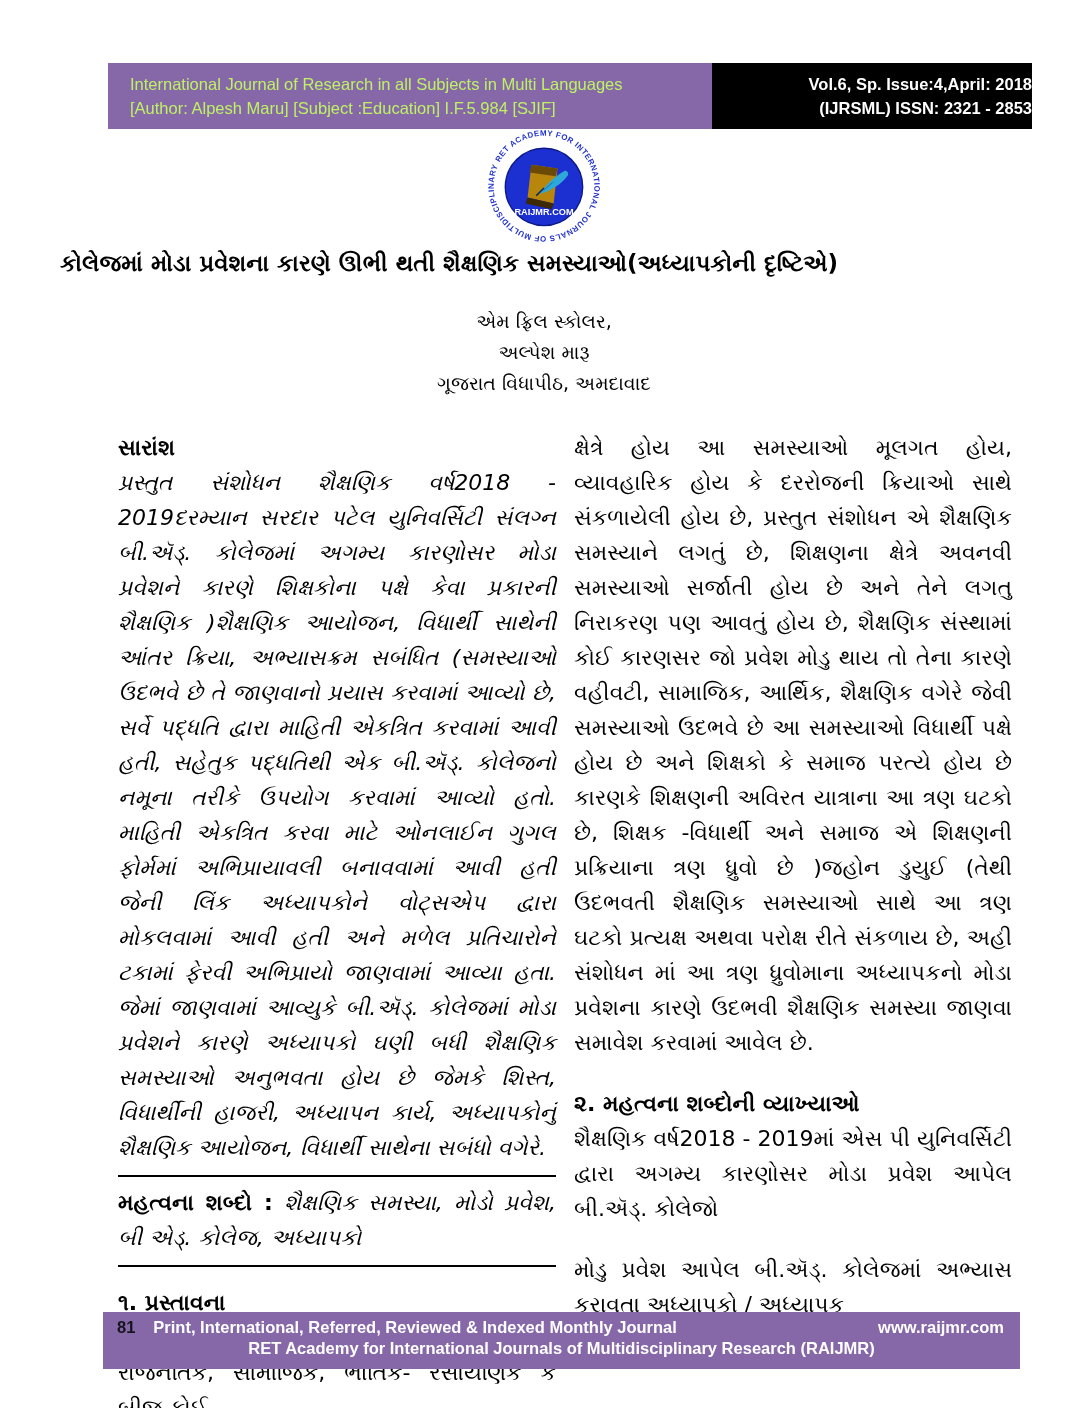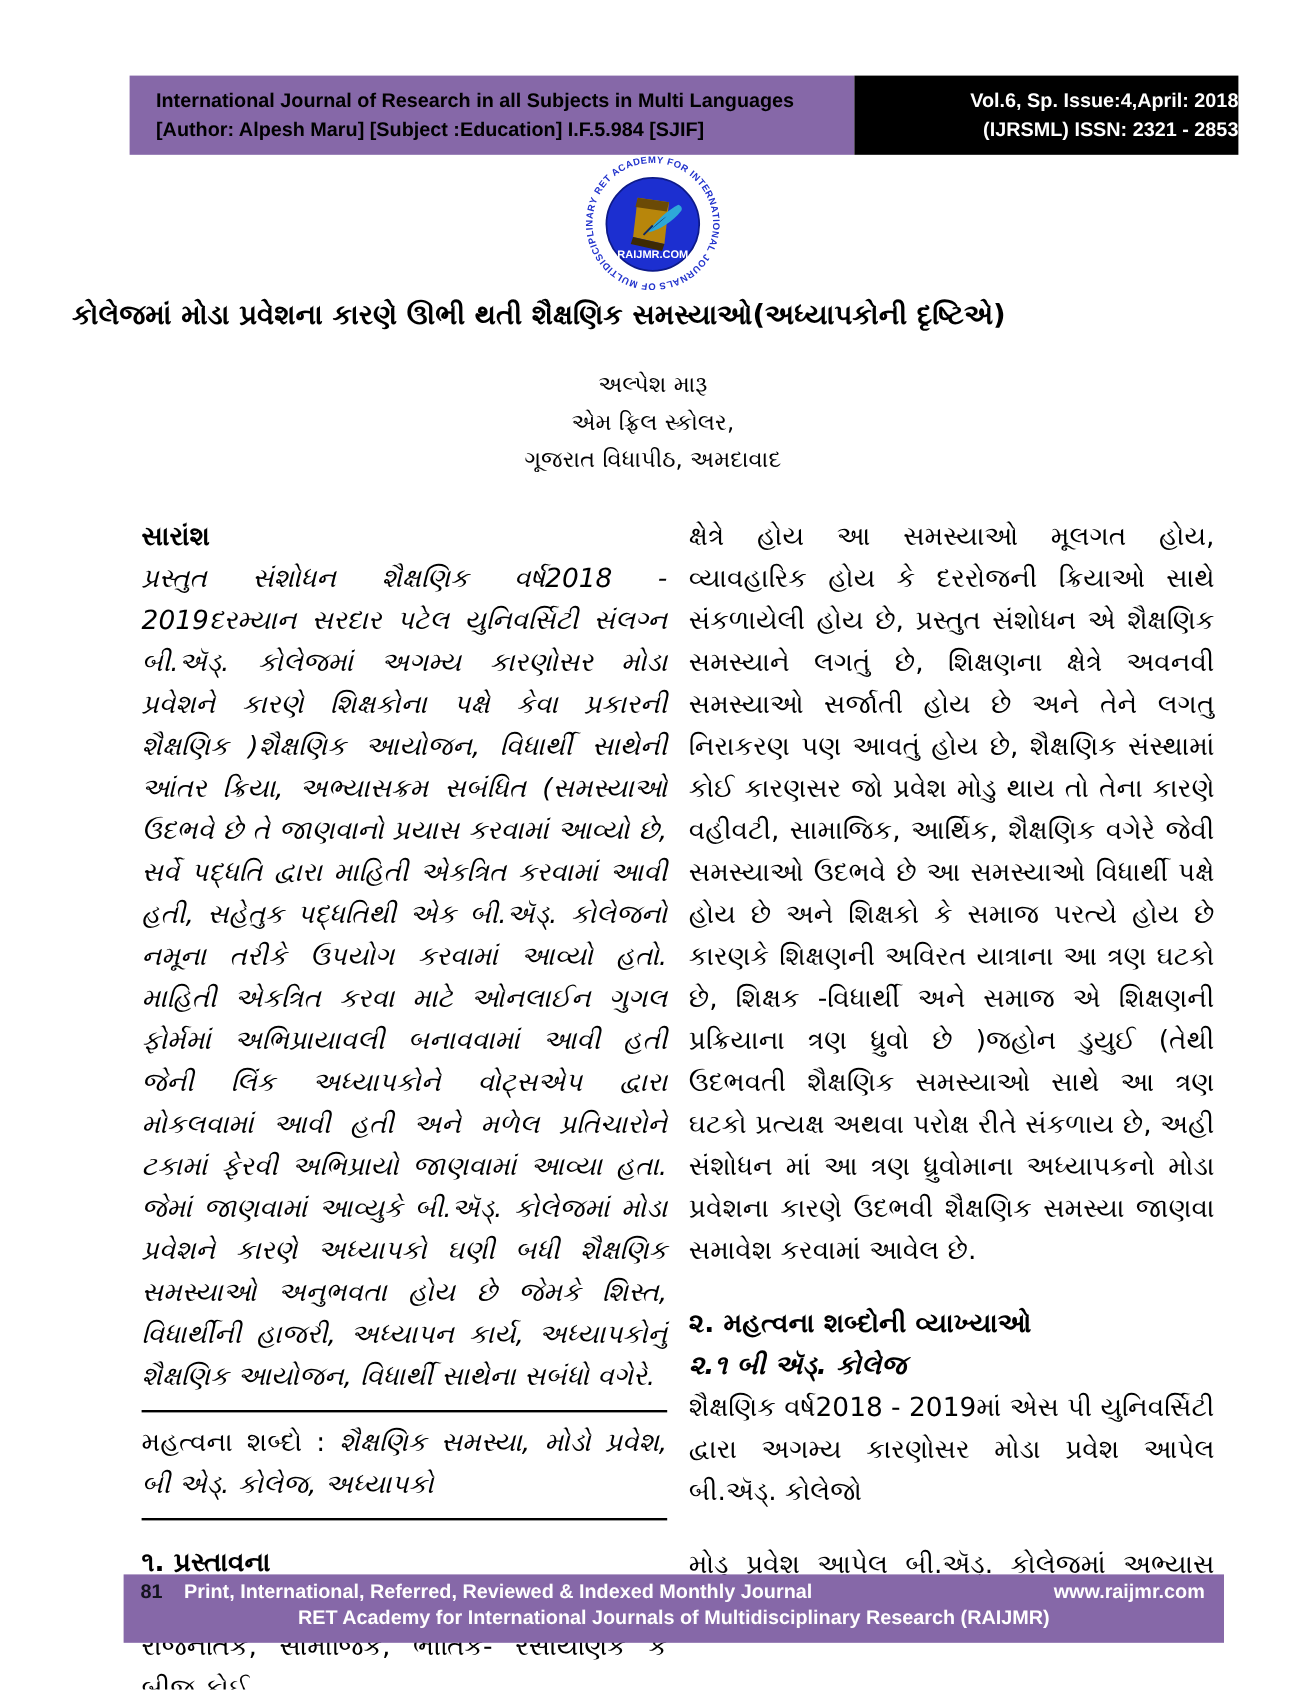--- a/index.html
+++ b/index.html
@@ -3,22 +3,22 @@
 <meta charset="utf-8">
 <style>
   html,body{margin:0;padding:0;}
   body{
     width:1088px;height:1408px;position:relative;background:#ffffff;
     font-family:"DejaVu Sans","Liberation Sans",sans-serif;overflow:hidden;
   }
   
   .header{position:absolute;left:108px;top:63px;width:924px;height:66px;display:flex;}
   .header-left{
-    width:604px;background:#8668a8;color:#000000;font-family:"Liberation Sans",sans-serif;
-    font-weight:bold;font-size:16.5px;line-height:24px;padding:9px 0 0 22px;box-sizing:border-box;
+    width:604px;background:#8668a8;color:#bef264;font-family:"Liberation Sans",sans-serif;
+    font-weight:normal;font-size:16.5px;line-height:24px;padding:9px 0 0 22px;box-sizing:border-box;
   }
   .header-right{
     flex:1;background:#000000;color:#ffffff;font-family:"Liberation Sans",sans-serif;
     font-weight:bold;font-size:16.5px;line-height:24px;text-align:right;
     padding:9px 0 0 0;box-sizing:border-box;
   }
   
   .logo{position:absolute;left:50%;top:128px;transform:translateX(-50%);width:120px;height:116px;}
   
   .title{
@@ -31,21 +31,21 @@
   .columns{
     position:absolute;left:118px;top:430px;width:894px;display:flex;gap:18px;
     font-size:22px;line-height:35px;color:#000;
   }
   .col{width:438px;}
   .col p{margin:0;text-align:justify;}
   .abstract{font-style:italic;}
   .sec-heading{font-weight:bold;font-style:normal;margin:0;}
   .sub-heading{font-weight:bold;font-style:italic;margin:0;}
   .rule{border:none;border-top:2.5px solid #000;margin:10px 0 8px 0;}
-  .kw-label{font-weight:normal;font-style:normal;}
+  .kw-label{font-weight:bold;font-style:normal;}
   .kw-text{font-style:italic;}
   .gap-sm{height:10px;}
   .gap-md{height:26px;}
   
   .footer{
     position:absolute;left:103px;top:1312px;width:917px;height:57px;background:#8668a8;
     color:#ffffff;font-family:"Liberation Sans",sans-serif;font-weight:bold;font-size:16.5px;
     box-sizing:border-box;padding-top:6px;
   }
   .footer-row1{display:flex;align-items:baseline;padding:0 16px 0 14px;text-align:right;}
@@ -89,22 +89,22 @@
       <path d="M52,70 L60,62" stroke="#0b2a66" stroke-width="1.6" fill="none"></path>
     </g>
 
     <text x="60" y="90" text-anchor="middle" font-size="9.5" font-weight="bold" fill="#ffffff" font-family="Liberation Sans, sans-serif">RAIJMR.COM</text>
   </svg>
 </div>
 
 <div class="title">કોલેજમાં મોડા પ્રવેશના કારણે ઊભી થતી શૈક્ષણિક સમસ્યાઓ(અધ્યાપકોની દૃષ્ટિએ)</div>
 
 <div class="authors">
+  <div>એમ ફ્રિલ સ્કોલર,</div>
   <div>અલ્પેશ મારૂ</div>
-  <div>એમ ફ્રિલ સ્કોલર,</div>
   <div>ગૂજરાત વિધાપીઠ, અમદાવાદ</div>
 </div>
 
 <div class="columns">
 
   <div class="col">
     <p class="sec-heading">સારાંશ</p>
     <p class="abstract">પ્રસ્તુત સંશોધન શૈક્ષણિક વર્ષ2018 - 2019દરમ્યાન સરદાર પટેલ યુનિવર્સિટી સંલગ્ન બી.ઍડ્. કોલેજમાં અગમ્ય કારણોસર મોડા પ્રવેશને કારણે શિક્ષકોના પક્ષે કેવા પ્રકારની શૈક્ષણિક )શૈક્ષણિક આયોજન, વિધાર્થી સાથેની આંતર ક્રિયા, અભ્યાસક્રમ સબંધિત (સમસ્યાઓ ઉદભવે છે તે જાણવાનો પ્રયાસ કરવામાં આવ્યો છે, સર્વે પદ્ધતિ દ્વારા માહિતી એકત્રિત કરવામાં આવી હતી, સહેતુક પદ્ધતિથી એક બી.ઍડ્. કોલેજનો નમૂના તરીકે ઉપયોગ કરવામાં આવ્યો હતો. માહિતી એકત્રિત કરવા માટે ઓનલાઈન ગુગલ ફોર્મમાં અભિપ્રાયાવલી બનાવવામાં આવી હતી જેની લિંક અધ્યાપકોને વોટ્સએપ દ્વારા મોકલવામાં આવી હતી અને મળેલ પ્રતિચારોને ટકામાં ફેરવી અભિપ્રાયો જાણવામાં આવ્યા હતા. જેમાં જાણવામાં આવ્યુકે બી.ઍડ્. કોલેજમાં મોડા પ્રવેશને કારણે અધ્યાપકો ઘણી બધી શૈક્ષણિક સમસ્યાઓ અનુભવતા હોય છે જેમકે શિસ્ત, વિધાર્થીની હાજરી, અધ્યાપન કાર્ય, અધ્યાપકોનું શૈક્ષણિક આયોજન, વિધાર્થી સાથેના સબંધો વગેરે.</p>
     <hr class="rule">
     <p><span class="kw-label">મહત્વના શબ્દો :</span>
@@ -112,21 +112,20 @@
     <hr class="rule">
     <div class="gap-sm"></div>
     <p class="sec-heading">૧. પ્રસ્તાવના</p>
     <p>દરેક ક્ષેત્રે સમસ્યાથી ભરેલ છે પછી તે આર્થિક, રાજનૈતિક, સામાજિક, ભૌતિક- રસાયણિક કે બીજુ કોઈ</p>
   </div>
 
   <div class="col">
     <p>ક્ષેત્રે હોય આ સમસ્યાઓ મૂલગત હોય, વ્યાવહારિક હોય કે દરરોજની ક્રિયાઓ સાથે સંકળાયેલી હોય છે, પ્રસ્તુત સંશોધન એ શૈક્ષણિક સમસ્યાને લગતું છે, શિક્ષણના ક્ષેત્રે અવનવી સમસ્યાઓ સર્જાતી હોય છે અને તેને લગતુ નિરાકરણ પણ આવતું હોય છે, શૈક્ષણિક સંસ્થામાં કોઈ કારણસર જો પ્રવેશ મોડુ થાય તો તેના કારણે વહીવટી, સામાજિક, આર્થિક, શૈક્ષણિક વગેરે જેવી સમસ્યાઓ ઉદભવે છે આ સમસ્યાઓ વિધાર્થી પક્ષે હોય છે અને શિક્ષકો કે સમાજ પરત્યે હોય છે કારણકે શિક્ષણની અવિરત યાત્રાના આ ત્રણ ઘટકો છે, શિક્ષક -વિધાર્થી અને સમાજ એ શિક્ષણની પ્રક્રિયાના ત્રણ ધ્રુવો છે )જહોન ડુયુઈ (તેથી ઉદભવતી શૈક્ષણિક સમસ્યાઓ સાથે આ ત્રણ ઘટકો પ્રત્યક્ષ અથવા પરોક્ષ રીતે સંકળાય છે, અહી સંશોધન માં આ ત્રણ ધ્રુવોમાના અધ્યાપકનો મોડા પ્રવેશના કારણે ઉદભવી શૈક્ષણિક સમસ્યા જાણવા સમાવેશ કરવામાં આવેલ છે.</p>
     <div class="gap-md"></div>
     <p class="sec-heading">૨. મહત્વના શબ્દોની વ્યાખ્યાઓ</p>
-    <p class="sub-heading">૨.૧ બી ઍડ્. કોલેજ</p>
     <p>શૈક્ષણિક વર્ષ2018 - 2019માં એસ પી યુનિવર્સિટી દ્વારા અગમ્ય કારણોસર મોડા પ્રવેશ આપેલ બી.ઍડ્. કોલેજો</p>
     <div class="gap-md"></div>
     <p>મોડુ પ્રવેશ આપેલ બી.ઍડ્. કોલેજમાં અભ્યાસ કરાવતા અધ્યાપકો / અધ્યાપક</p>
   </div>
 
 </div>
 
 <div class="footer">
   <div class="footer-row1">
     <span class="footer-page">81</span>

